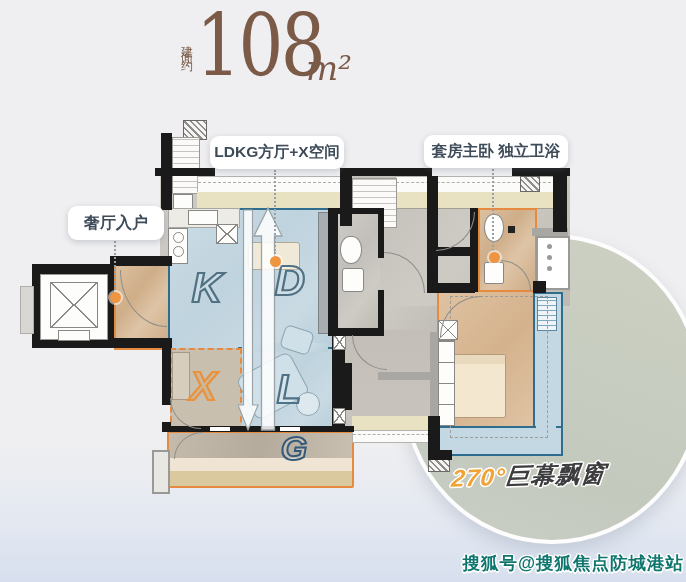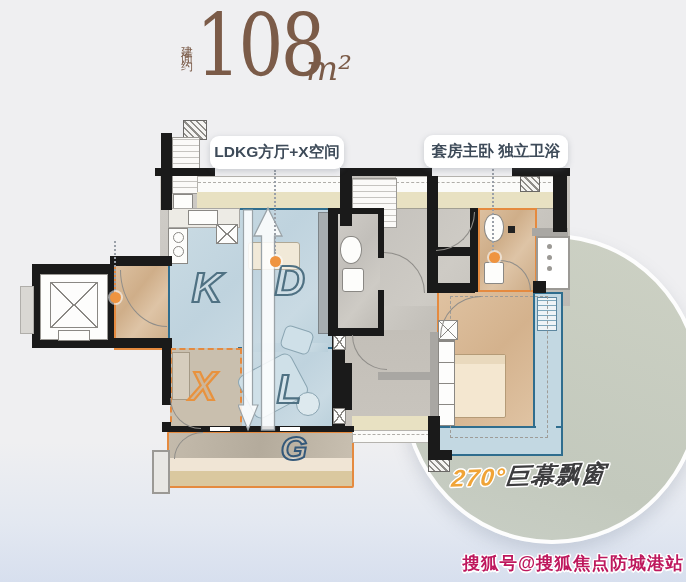--- a/index.html
+++ b/index.html
@@ -200,21 +200,22 @@
   <div class="dot" style="left:270px;top:256px;"></div>
   <div class="dot" style="left:489px;top:252px;"></div>
   <div class="dot" style="left:110px;top:292px;"></div>
 
   <div class="abs" style="left:178px;top:36px;height:70px;writing-mode:vertical-rl;font-size:12px;letter-spacing:7px;color:#7b5b48;">建面约</div>
   <div class="abs" style="left:196px;top:0px;font-family:'DejaVu Serif',serif;font-weight:100;font-size:86px;line-height:1.05;color:#7b5b48;transform:scaleX(.82);transform-origin:left;letter-spacing:-3px;">108</div>
   <div class="abs" style="left:306px;top:48px;font-family:'DejaVu Serif',serif;font-style:italic;font-size:34px;color:#7b5b48;">m²</div>
 
   <div class="pill" style="left:210px;top:136px;width:134px;height:33px;font-size:15.5px;">LDKG方厅+X空间</div>
   <div class="pill" style="left:424px;top:135px;width:144px;height:33px;font-size:15.5px;">套房主卧 独立卫浴</div>
+  <div class="pill" style="left:68px;top:206px;width:96px;height:34px;font-size:16px;">奢厅入户</div>
 
   <div class="abs" style="left:452px;top:460px;display:flex;align-items:baseline;transform:skewX(-8deg) rotate(-2deg);font-style:italic;font-weight:900;font-size:24px;letter-spacing:1px;">
     <span class="outline-white" style="color:#f0a437;">270°</span>
     <span class="outline-white" style="color:#3d3d3f;">巨幕飘窗</span>
   </div>
 
-  <div class="abs outline-white" style="right:2px;top:551px;font-size:17.5px;font-weight:700;color:#be185d;letter-spacing:1px;">搜狐号@搜狐焦点防城港站</div>
+  <div class="abs outline-white" style="right:2px;top:551px;font-size:17.5px;font-weight:700;color:#0f766e;letter-spacing:1px;">搜狐号@搜狐焦点防城港站</div>
 
 </div>
 
 </body></html>

